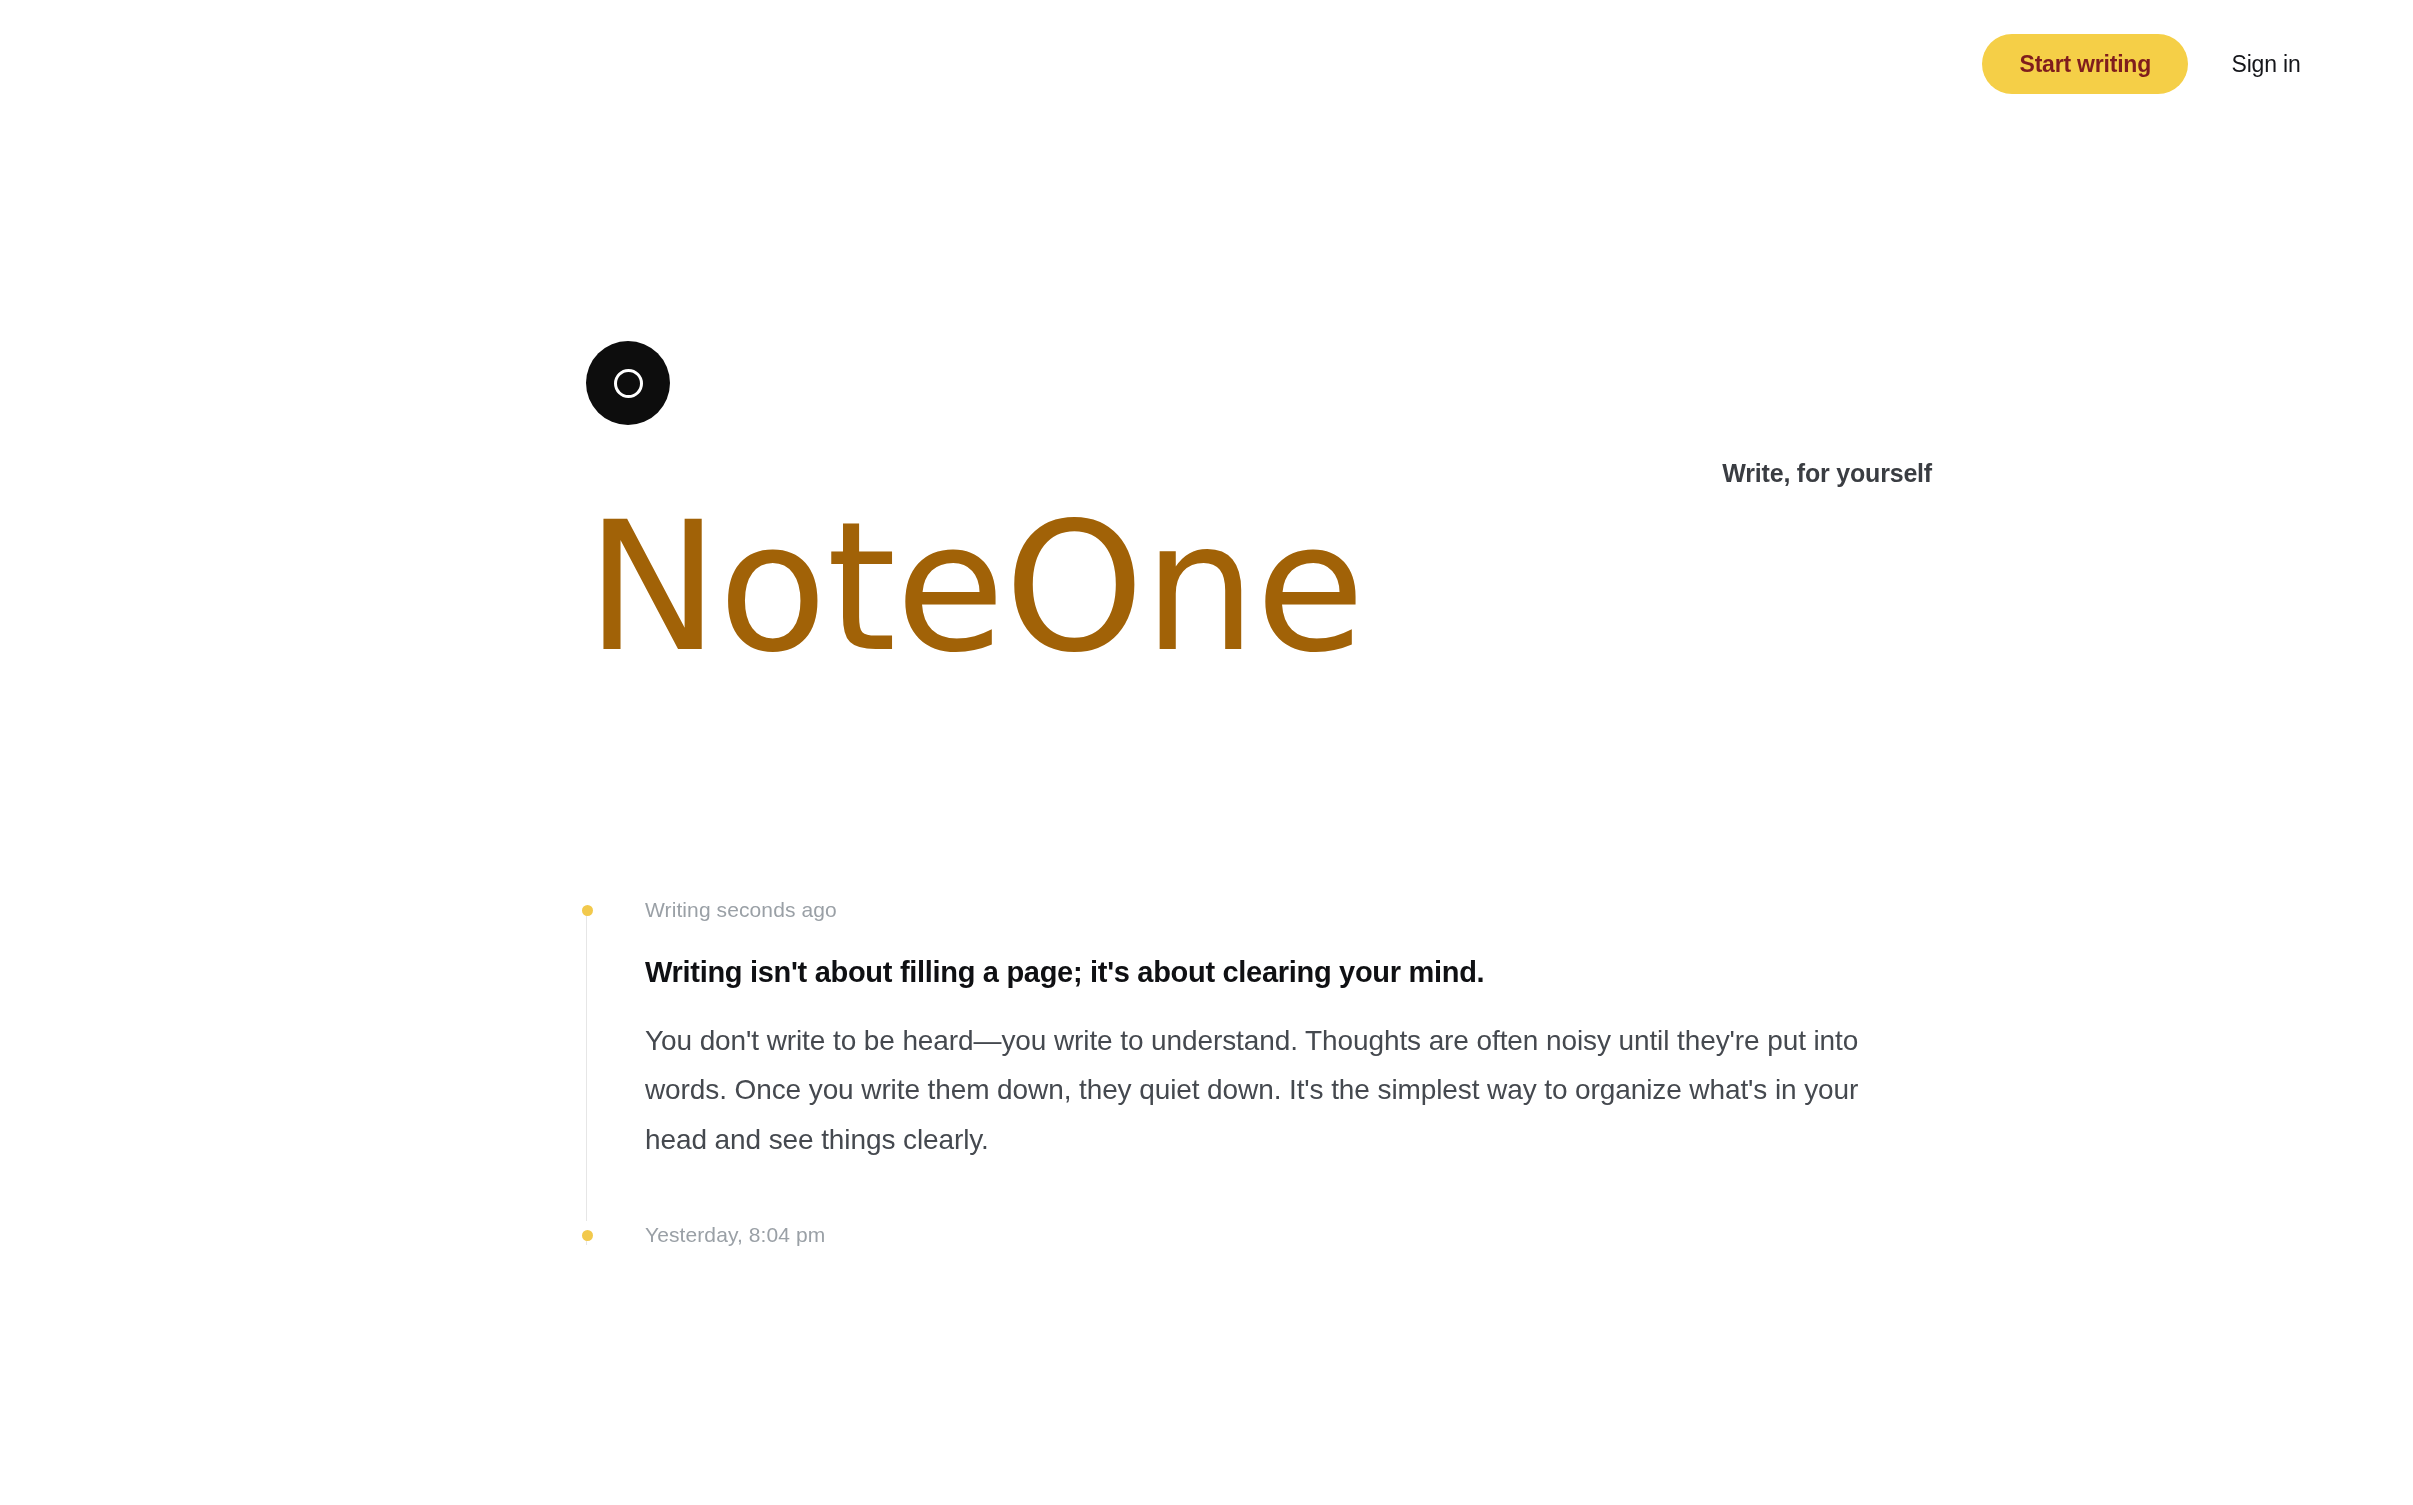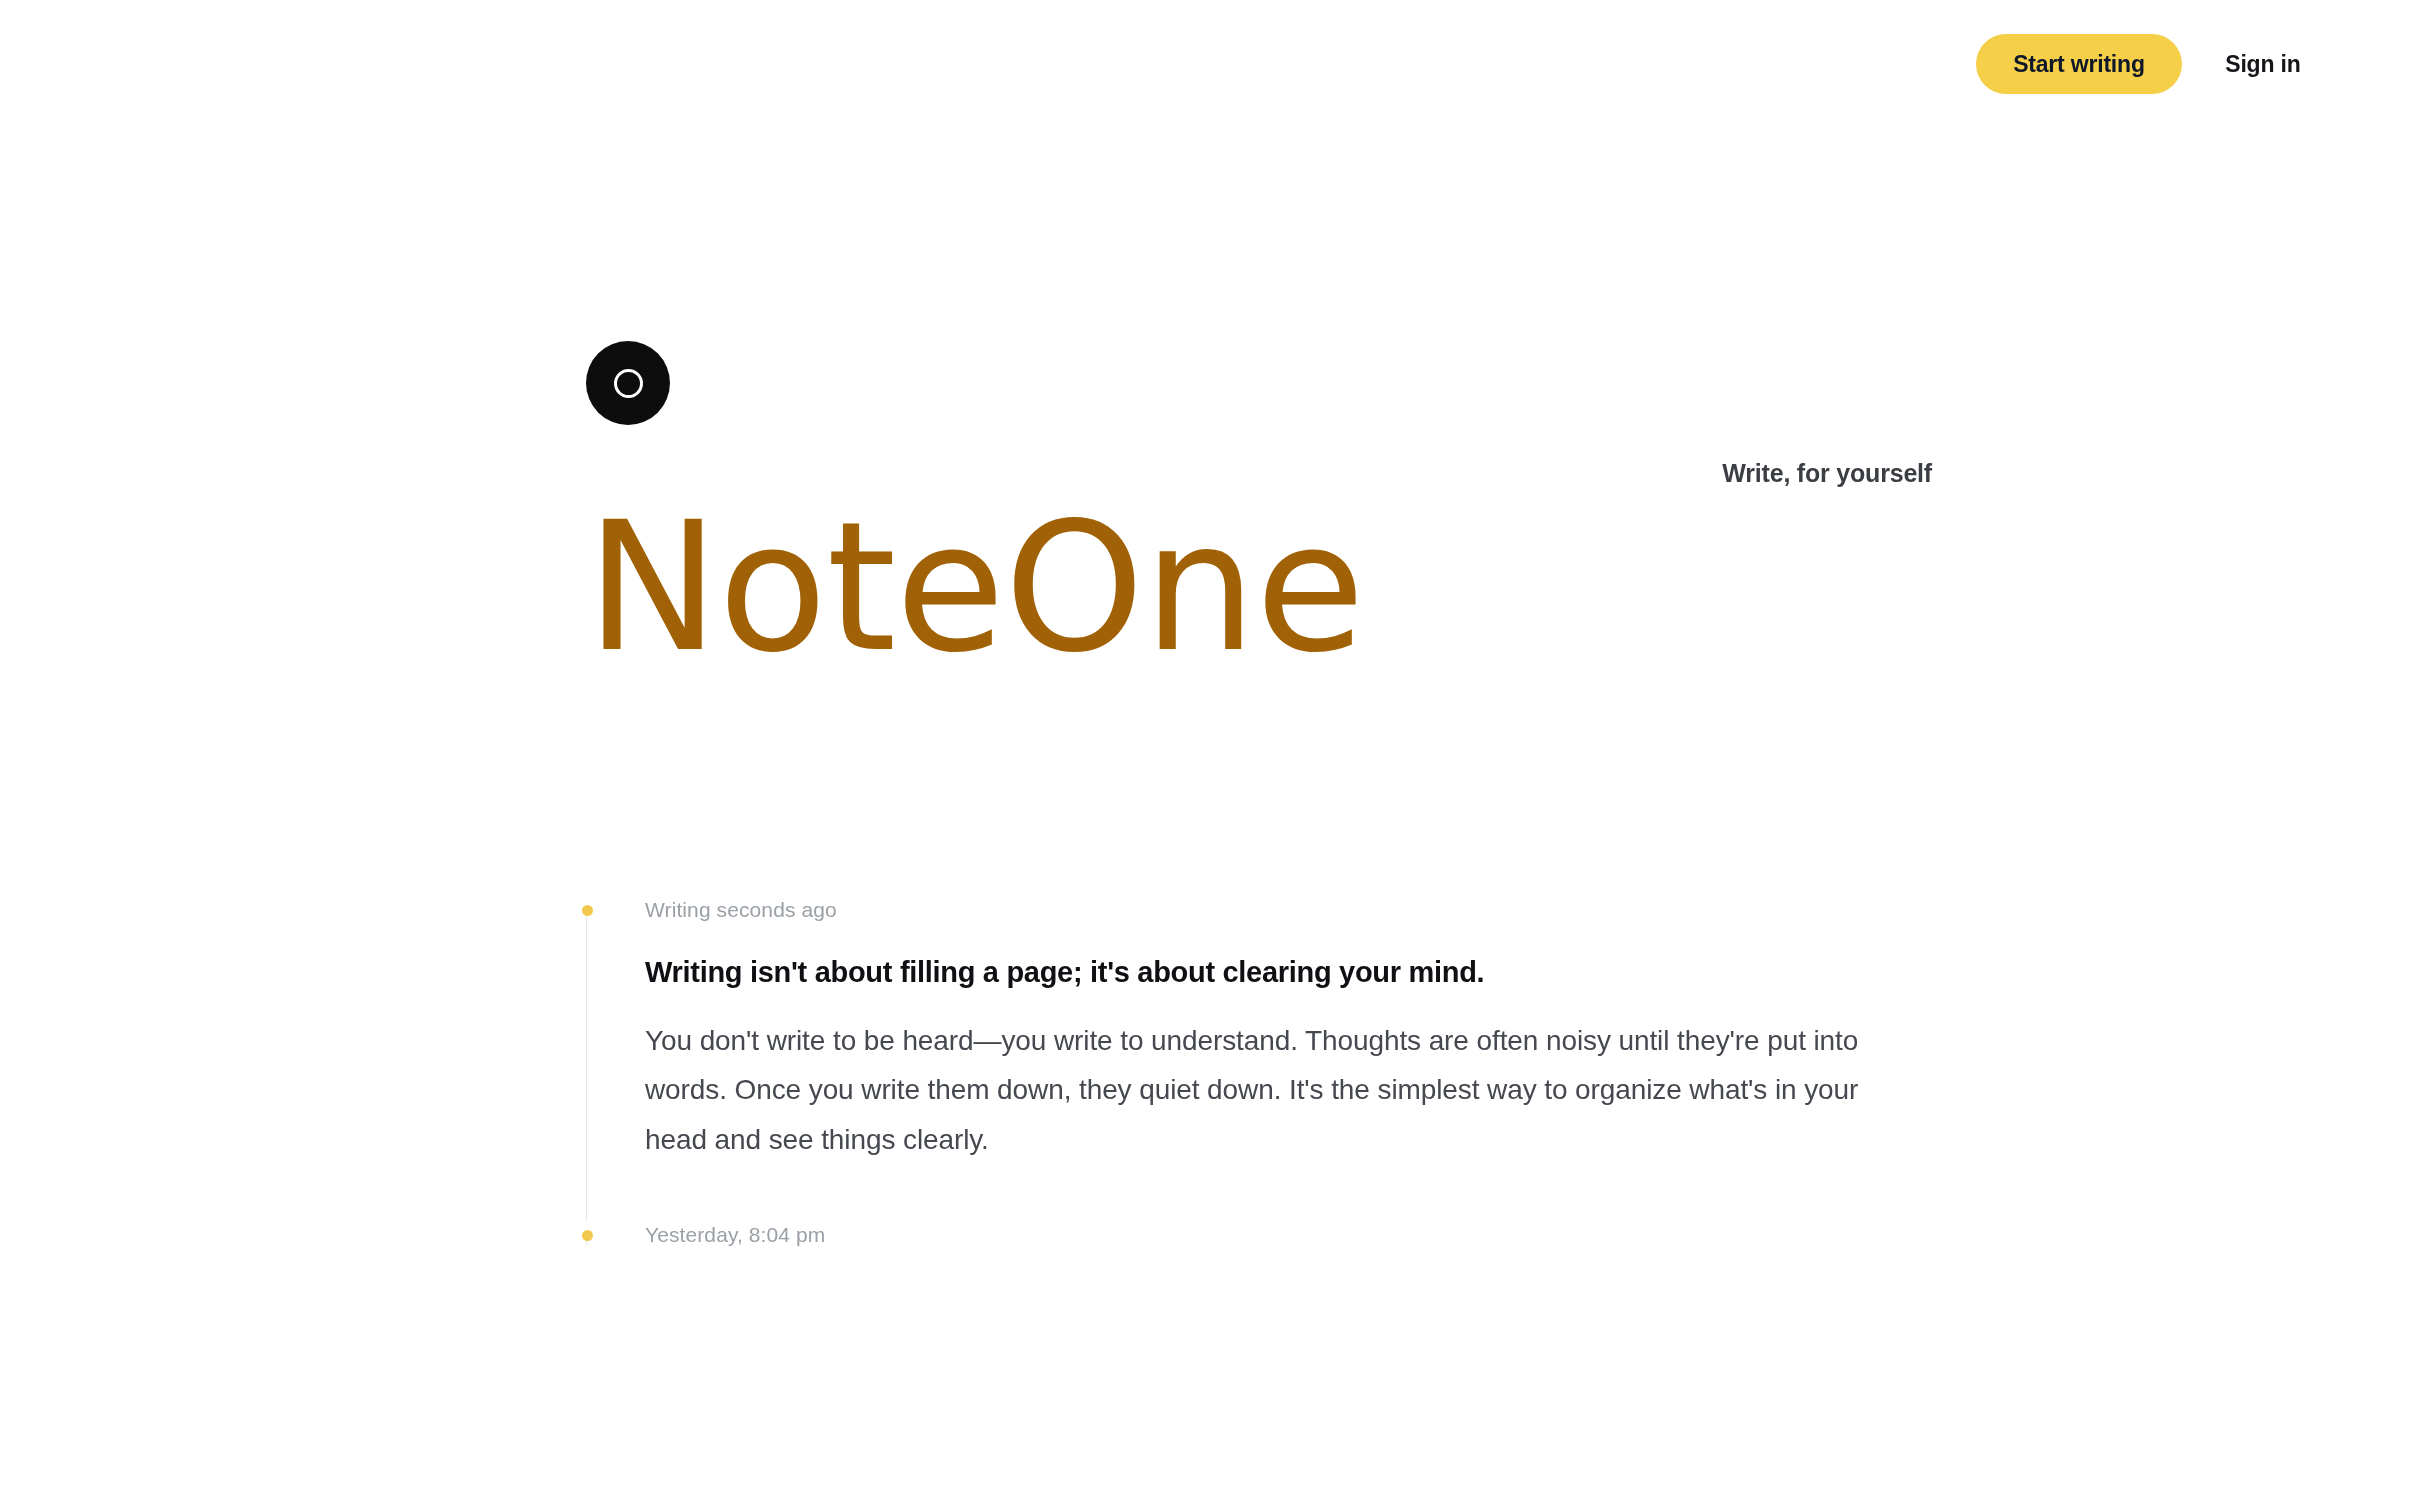--- a/index.html
+++ b/index.html
@@ -30,38 +30,38 @@
     height: 128px;
     display: flex;
     align-items: center;
     justify-content: flex-end;
     padding-right: 99px;
     gap: 30px;
   }
 
   .btn-start {
     background: #f5cf47;
-    color: #0f172a;
+    color: #7f1d1d;
     border: none;
     border-radius: 840px;
     font-size: 23px;
     font-weight: 700;
     letter-spacing: -0.2px;
     padding: 18.5px 37px;
     line-height: 1;
     cursor: pointer;
     font-family: "Liberation Sans", sans-serif;
   }
 
   .btn-signin {
     background: transparent;
     border: none;
     color: #15161a;
     font-size: 23px;
-    font-weight: 700;
+    font-weight: 400;
     letter-spacing: -0.2px;
     padding: 18.5px 13.5px;
     cursor: pointer;
     font-family: "Liberation Sans", sans-serif;
   }
 
   
   .hero {
     position: absolute;
     left: 586px;

